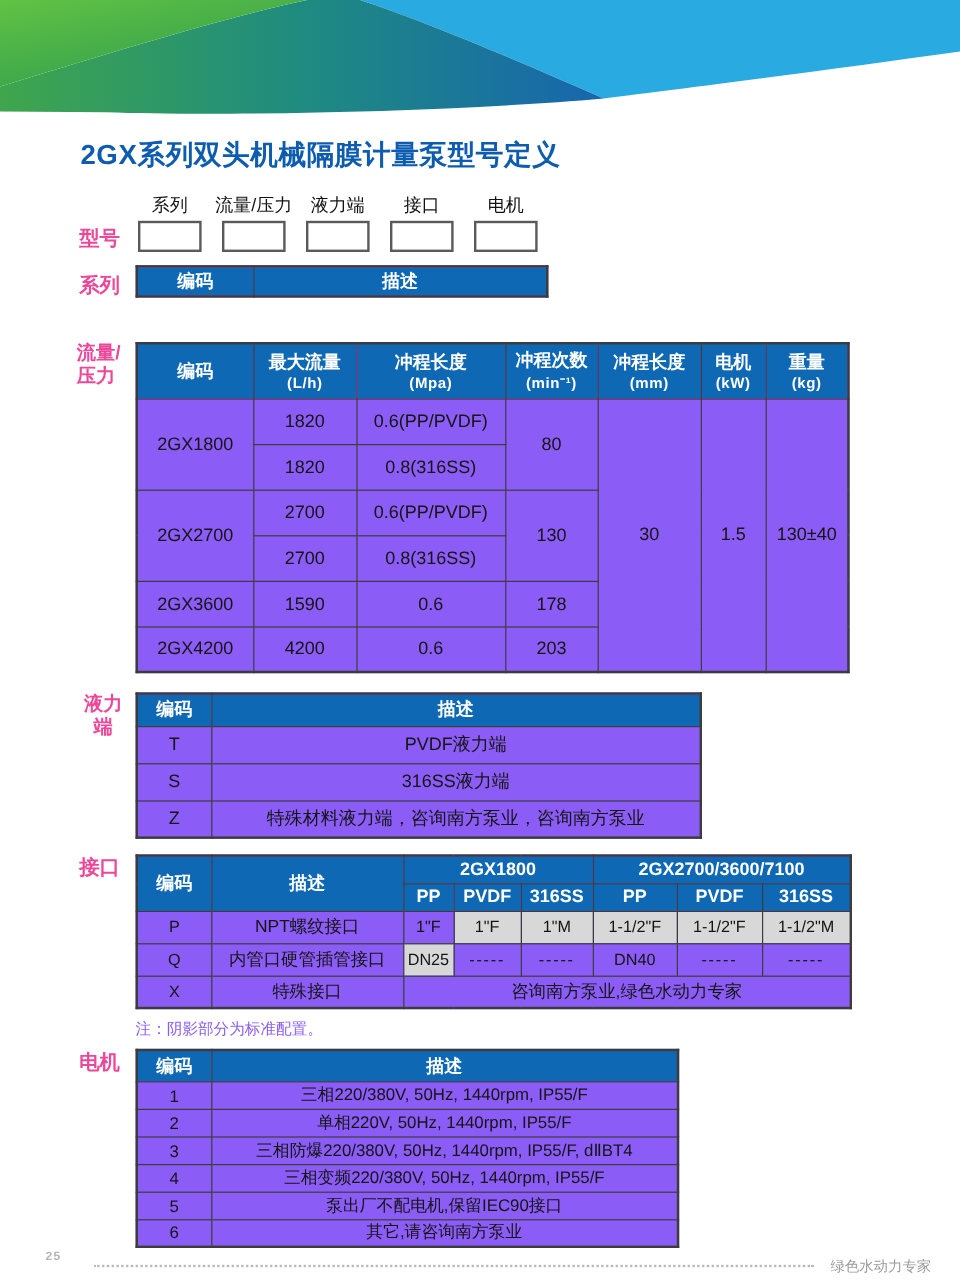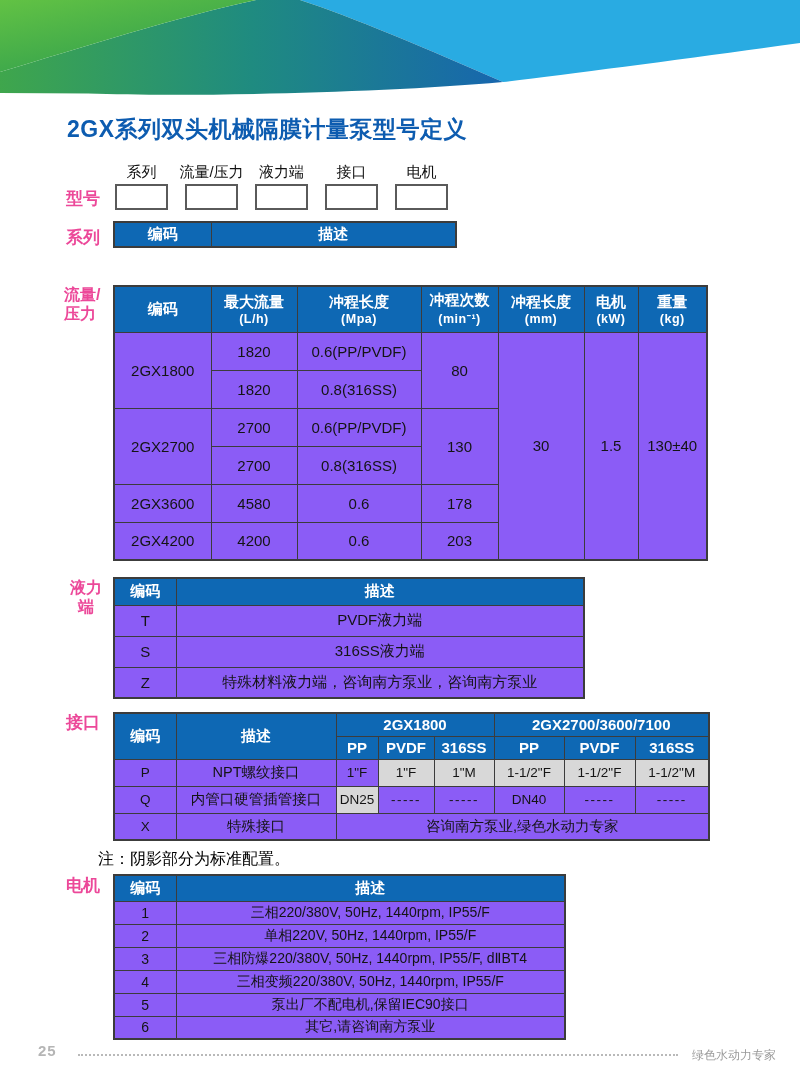--- a/index.html
+++ b/index.html
@@ -35,23 +35,23 @@
   #flow-table tr.hd{height:46px;}    #flow-table tr.bd{height:38px;}
   #hyd-table{left:113px;top:577px;width:470px;}
   #hyd-table tr.hd{height:27px;}     #hyd-table tr.bd{height:31px;}
   #int-table{left:113px;top:712px;width:595px;}
   #int-table tr.hd{height:23px;}     #int-table tr.bd{height:27px;}
   #int-table td{font-size:13.5px;}
   #int-table td.desc{font-size:14.5px;}
   #motor-table{left:113px;top:874px;width:451px;}
   #motor-table tr.hd{height:26px;}   #motor-table tr.bd{height:23px;}
   #motor-table td{font-size:14px;}
-  .note-text{position:absolute;left:98px;top:849px;font-size:16px;color:#000000;}
-  
-  .page-number{position:absolute;left:38px;top:1042px;font-size:15px;font-weight:bold;
+  .note-text{position:absolute;left:113px;top:849px;font-size:13px;color:#8b5cf6;}
+  
+  .page-number{position:absolute;left:38px;top:1042px;font-size:10px;font-weight:bold;
                color:#b5b5b5;letter-spacing:1px;}
   .footer-dots{position:absolute;left:78px;top:1054px;width:600px;height:0;
                border-top:2px dotted #b9b9b9;}
   .footer-right{position:absolute;left:692px;top:1047px;font-size:12px;color:#9a9a9a;white-space:nowrap;}
 </style>
 </head>
 <body>
 
 <div id="page">
 
@@ -174,21 +174,21 @@
       <td>2700</td>
       <td>0.6(PP/PVDF)</td>
       <td rowspan="2">130</td>
     </tr>
     <tr class="bd">
       <td>2700</td>
       <td>0.8(316SS)</td>
     </tr>
     <tr class="bd">
       <td>2GX3600</td>
-      <td>4580</td>
+      <td>1590</td>
       <td>0.6</td>
       <td>178</td>
     </tr>
     <tr class="bd">
       <td>2GX4200</td>
       <td>4200</td>
       <td>0.6</td>
       <td>203</td>
     </tr>
   </tbody>

